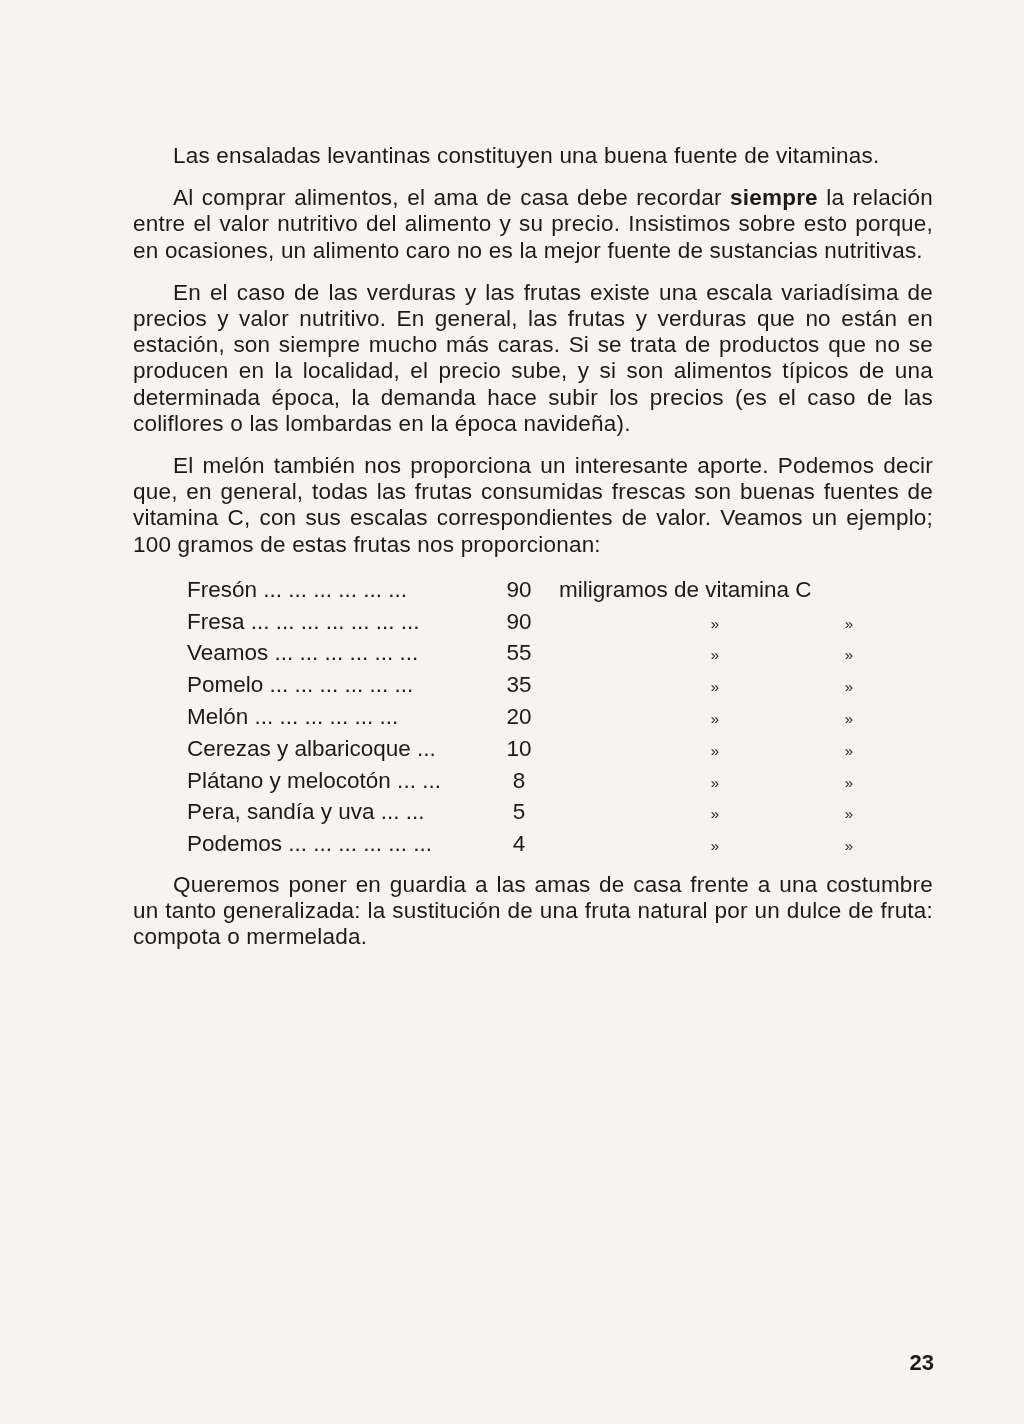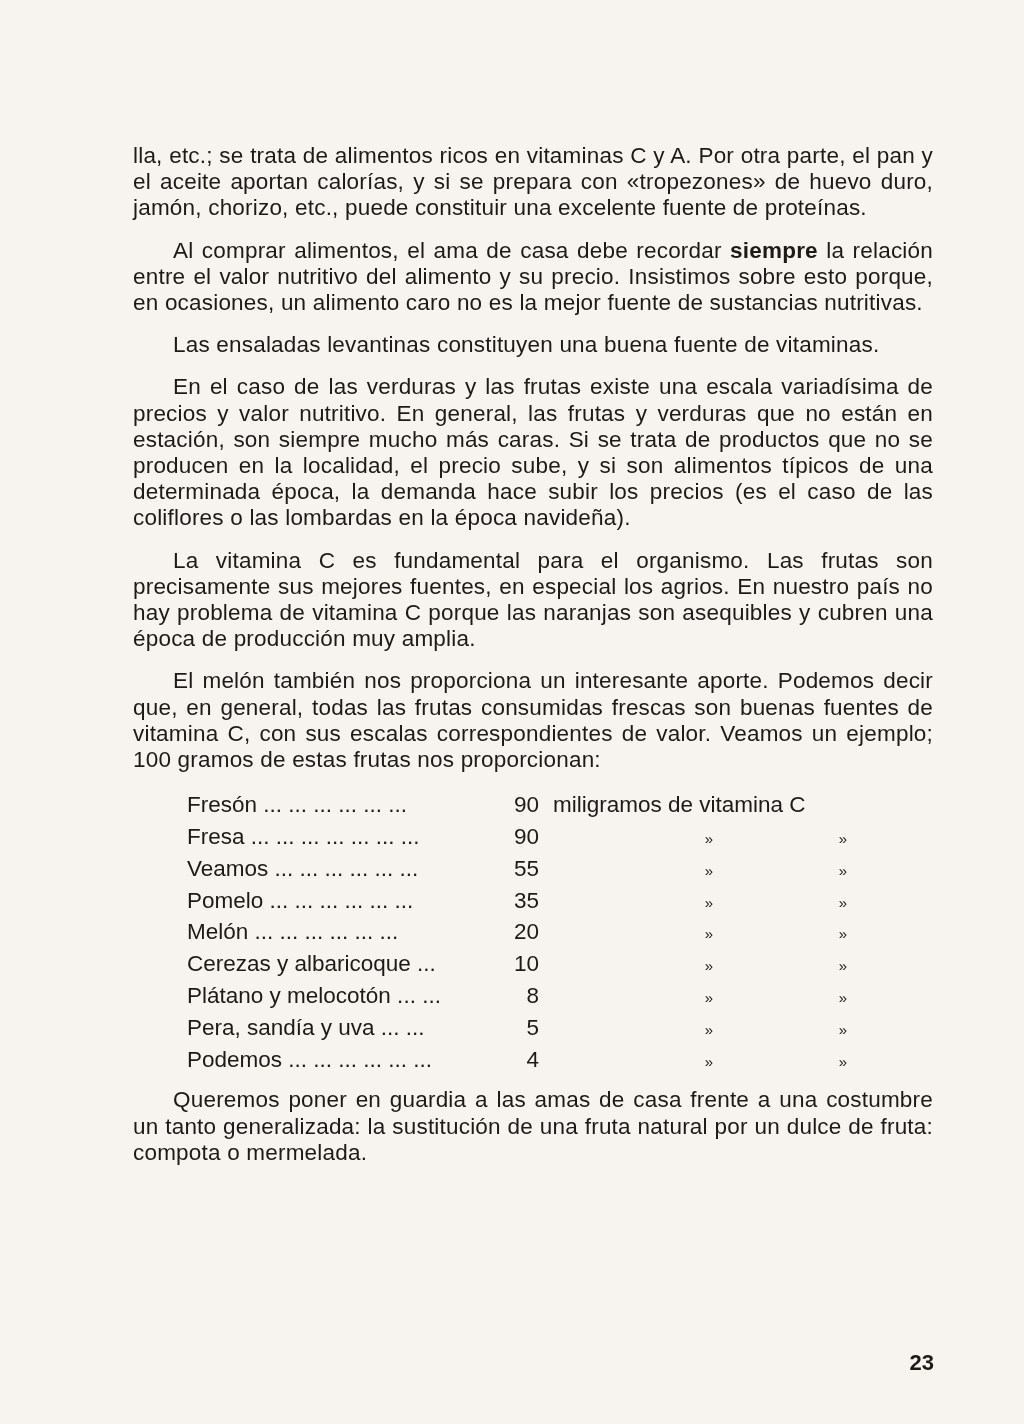--- a/index.html
+++ b/index.html
@@ -29,43 +29,41 @@
     margin: 10px 0 0 54px;
     font-size: 22.5px;
   }
   .row {
     display: flex;
     height: 31.8px;
     line-height: 31.8px;
     align-items: baseline;
   }
   .fruit { width: 312px; white-space: nowrap; overflow: hidden; }
-  .mg { width: 40px; text-align: right; margin-right: 14px; }
+  .mg { width: 40px; text-align: center; margin-right: 20px; }
   .unit { white-space: nowrap; }
   .ditto { display: inline-block; font-size: 15px; }
   .ditto1 { width: 160px; text-align: right; }
   .ditto2 { width: 134px; text-align: right; }
   .closing { margin-top: 12px; }
   .page-number {
     position: absolute;
     right: 90px; top: 1350px;
     font-size: 22px;
     font-weight: bold;
     text-align: center;
   }
 </style>
 </head>
 <body>
 
 <div class="page">
-  <p class="para">lla, etc.; se trata de alimentos ricos en vitaminas C y A. Por otra parte, el pan y el aceite aportan calorías, y si se prepara con «tropezones» de huevo duro, jamón, chorizo, etc., puede constituir una excelente fuente de proteínas.</p>
+  <p class="para indent">Las ensaladas levantinas constituyen una buena fuente de vitaminas.</p>
   <p class="para indent"><span>Al comprar alimentos, el ama de casa debe recordar </span><span class="bold">siempre</span><span> la relación entre el valor nutritivo del alimento y su precio. Insistimos sobre esto porque, en ocasiones, un alimento caro no es la mejor fuente de sustancias nutritivas.</span></p>
-  <p class="para indent">Las ensaladas levantinas constituyen una buena fuente de vitaminas.</p>
   <p class="para indent">En el caso de las verduras y las frutas existe una escala variadísima de precios y valor nutritivo. En general, las frutas y verduras que no están en estación, son siempre mucho más caras. Si se trata de productos que no se producen en la localidad, el precio sube, y si son alimentos típicos de una determinada época, la demanda hace subir los precios (es el caso de las coliflores o las lombardas en la época navideña).</p>
-  <p class="para indent">La vitamina C es fundamental para el organismo. Las frutas son precisamente sus mejores fuentes, en especial los agrios. En nuestro país no hay problema de vitamina C porque las naranjas son asequibles y cubren una época de producción muy amplia.</p>
   <p class="para indent">El melón también nos proporciona un interesante aporte. Podemos decir que, en general, todas las frutas consumidas frescas son buenas fuentes de vitamina C, con sus escalas correspondientes de valor. Veamos un ejemplo; 100 gramos de estas frutas nos proporcionan:</p>
 
   <div class="table">
     <div class="row">
       <span class="fruit">Fresón ... ... ... ... ... ...</span>
       <span class="mg">90</span>
       <span class="unit">miligramos de vitamina C</span>
     </div>
     <div class="row">
       <span class="fruit">Fresa ... ... ... ... ... ... ...</span>

